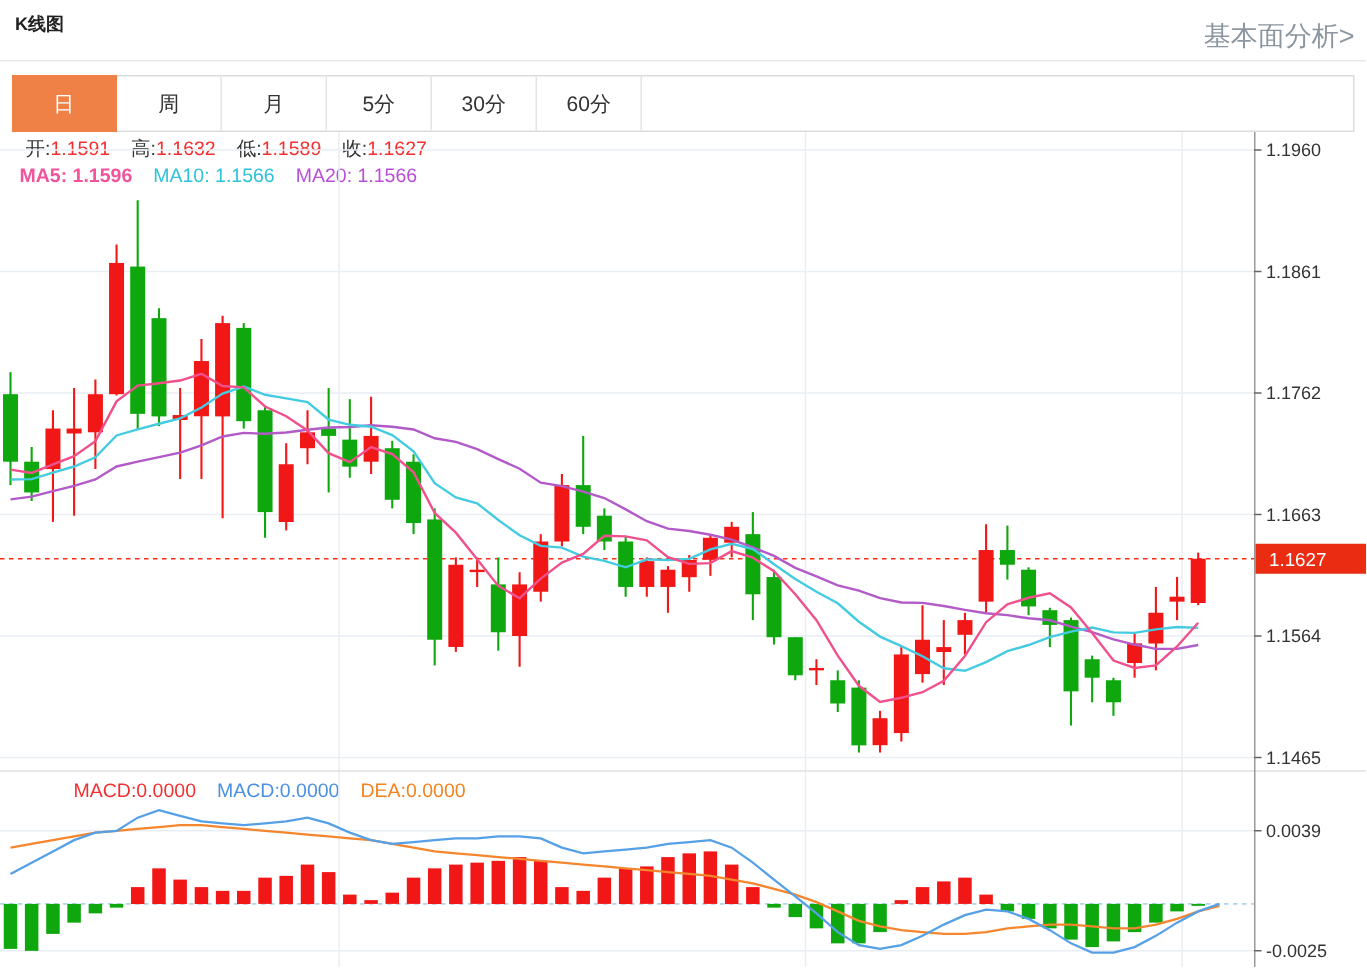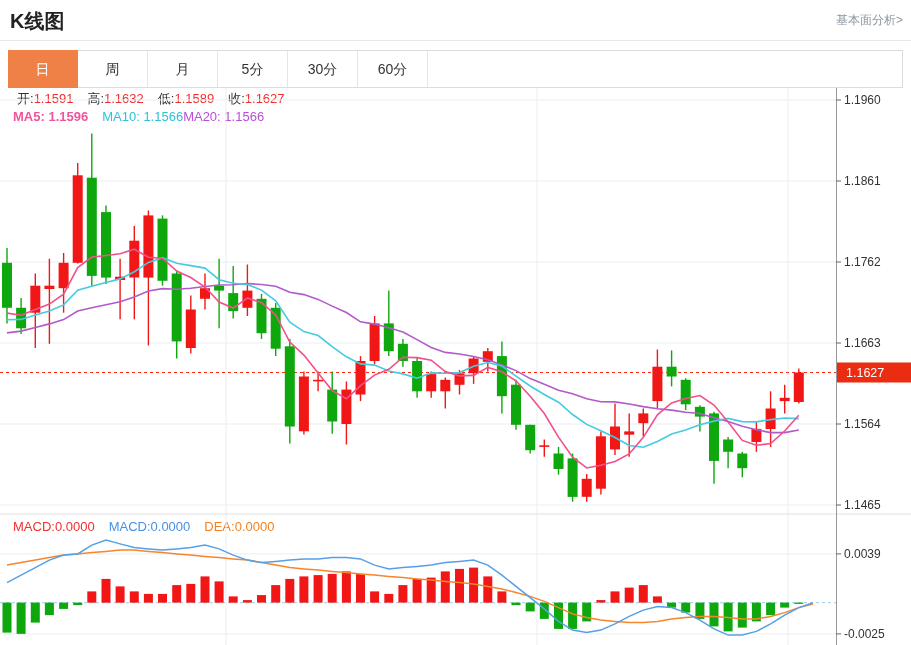--- a/index.html
+++ b/index.html
@@ -1,32 +1,32 @@
 <!DOCTYPE html>
 <html><head>
 <meta charset="utf-8">
 <style>
   html,body{margin:0;padding:0;background:#fff;}
   body{font-family:"Liberation Sans","DejaVu Sans",sans-serif;}
   #app{position:relative;width:911px;height:645px;background:#fff;overflow:hidden;}
-  .page-title{position:absolute;left:10px;top:8px;font-size:20px;font-weight:bold;color:#222;}
-  .header-link{position:absolute;right:8px;top:12px;font-size:12px;color:#8c96a0;text-decoration:none;cursor:pointer;}
+  .page-title{position:absolute;left:10px;top:8px;font-size:12px;font-weight:bold;color:#222;}
+  .header-link{position:absolute;right:8px;top:12px;font-size:18px;color:#8c96a0;text-decoration:none;cursor:pointer;}
   .header-divider{position:absolute;left:0;top:40px;width:911px;height:1px;background:#e8e8e8;}
   .tabbar{position:absolute;left:8px;right:8px;top:50px;height:38px;border:1px solid #dcdcdc;box-sizing:border-box;display:flex;background:#fff;}
   .tab{width:70px;box-sizing:border-box;border-right:1px solid #e4e4e4;text-align:center;line-height:36px;font-size:14px;color:#333;cursor:pointer;flex:none;}
   .tab.active{background:#f08146;color:#fff;border-right-color:#f08146;line-height:37px;margin:-1px 0 -1px -1px;padding-top:1px;height:38px;}
   .legend1{position:absolute;left:17px;top:90px;font-size:13px;color:#333;white-space:nowrap;}
   .legend1 .lab{color:#333;}
   .legend1 .val{color:#f23030;margin-right:14px;}
   .legend2{position:absolute;left:13px;top:109px;font-size:13px;white-space:nowrap;}
   .ma5t{color:#f2549c;margin-right:14px;font-weight:bold;}
-  .ma10t{color:#2ec3d8;}
+  .ma10t{color:#2ec3d8;margin-right:14px;}
   .ma20t{color:#b94fd6;}
   .macdlegend{position:absolute;left:13px;top:519px;font-size:13px;white-space:nowrap;}
-  .macdt{color:#f23030;margin-right:14px;}
+  .macdt{color:#f23030;margin-right:14px;margin-left:36px;}
   .difft{color:#4a90e2;margin-right:14px;}
   .deat{color:#f5821e;}
   svg text{font-family:"Liberation Sans","DejaVu Sans",sans-serif;}
 </style>
 </head>
 <body>
 
 <div id="app">
   <div class="page-title">K线图</div>
   <a class="header-link">基本面分析&gt;</a>

